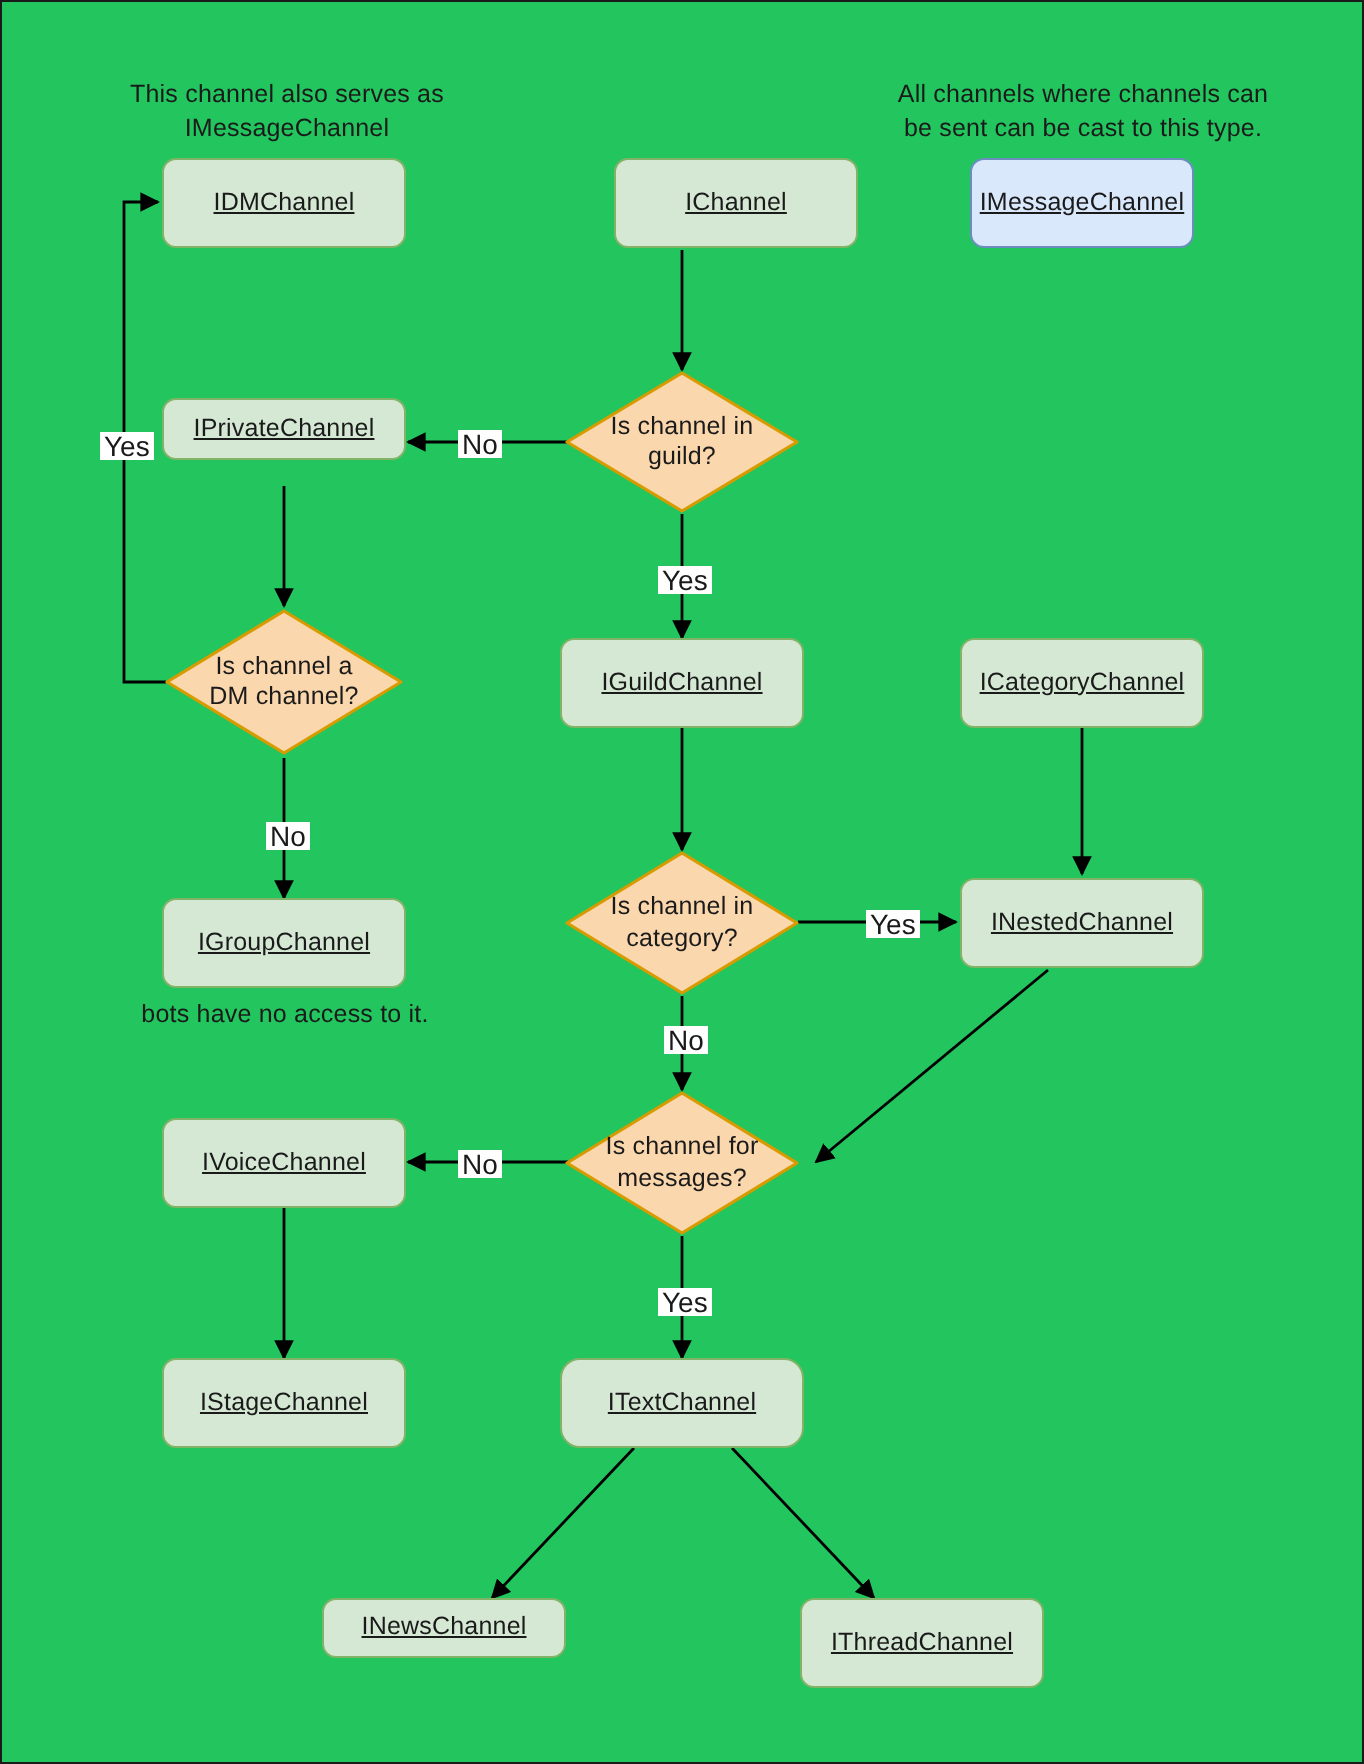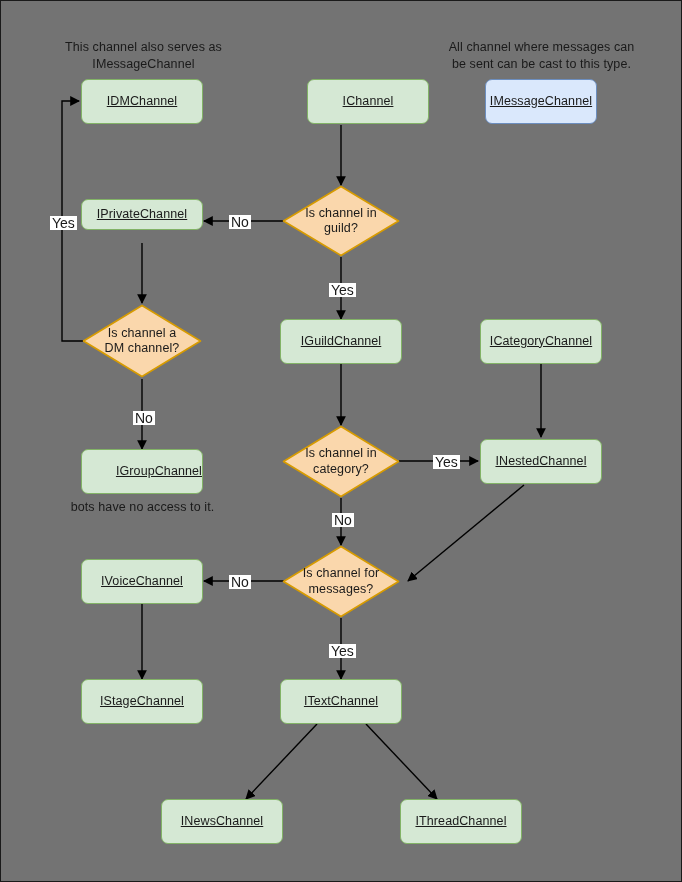--- a/index.html
+++ b/index.html
@@ -7,21 +7,21 @@
     padding: 0;
     background: #ffffff;
   }
   body {
     font-family: "Liberation Sans", sans-serif;
   }
   #canvas {
     position: relative;
     width: 682px;
     height: 882px;
-    background: #737373;
+    background: #22c55e;
     border: 1px solid #1a1a1a;
     box-sizing: border-box;
     overflow: hidden;
   }
   #edges {
     position: absolute;
     left: 0;
     top: 0;
     width: 682px;
     height: 882px;
@@ -128,21 +128,21 @@
       <path d="M 365 723 L 436 798"></path>
     </g>
   </svg>
 
   <div class="note" style="left:55px; top:38px; width:175px;">
     <div>This channel also serves as</div>
     <div>IMessageChannel</div>
   </div>
 
   <div class="note" style="left:433px; top:38px; width:215px;">
-    <div>All channel where messages can</div>
+    <div>All channels where channels can</div>
     <div>be sent can be cast to this type.</div>
   </div>
 
   <div class="note" style="left:40px; top:498px; width:203px;">
     <div>bots have no access to it.</div>
   </div>
 
   <div class="node box" style="left:80px; top:78px; width:122px; height:45px;">
     <span>IDMChannel</span>
   </div>
@@ -160,41 +160,41 @@
   </div>
 
   <div class="node box" style="left:279px; top:318px; width:122px; height:45px;">
     <span>IGuildChannel</span>
   </div>
 
   <div class="node box" style="left:479px; top:318px; width:122px; height:45px;">
     <span>ICategoryChannel</span>
   </div>
 
-  <div class="node box" style="left:80px; top:448px; width:122px; height:45px;justify-content:flex-end;">
+  <div class="node box" style="left:80px; top:448px; width:122px; height:45px;">
     <span>IGroupChannel</span>
   </div>
 
   <div class="node box" style="left:479px; top:438px; width:122px; height:45px;">
     <span>INestedChannel</span>
   </div>
 
   <div class="node box" style="left:80px; top:558px; width:122px; height:45px;">
     <span>IVoiceChannel</span>
   </div>
 
   <div class="node box" style="left:80px; top:678px; width:122px; height:45px;">
     <span>IStageChannel</span>
   </div>
 
-  <div class="node box" style="left:279px; top:678px; width:122px; height:45px;">
+  <div class="node box" style="left:279px; top:678px; width:122px; height:45px;border-radius:10px;">
     <span>ITextChannel</span>
   </div>
 
-  <div class="node box" style="left:160px; top:798px; width:122px; height:45px;">
+  <div class="node box" style="left:160px; top:798px; width:122px; height:30px;">
     <span>INewsChannel</span>
   </div>
 
   <div class="node box" style="left:399px; top:798px; width:122px; height:45px;">
     <span>IThreadChannel</span>
   </div>
 
   <div class="node diamond" style="left:281px; top:184px; width:118px; height:72px;">
     <svg class="dshape" viewBox="0 0 118 72" preserveAspectRatio="none">
       <polygon points="59,1.5 116.5,36 59,70.5 1.5,36" fill="#fad7ac" stroke="#d79b00" stroke-width="1.6" stroke-linejoin="round"></polygon>

